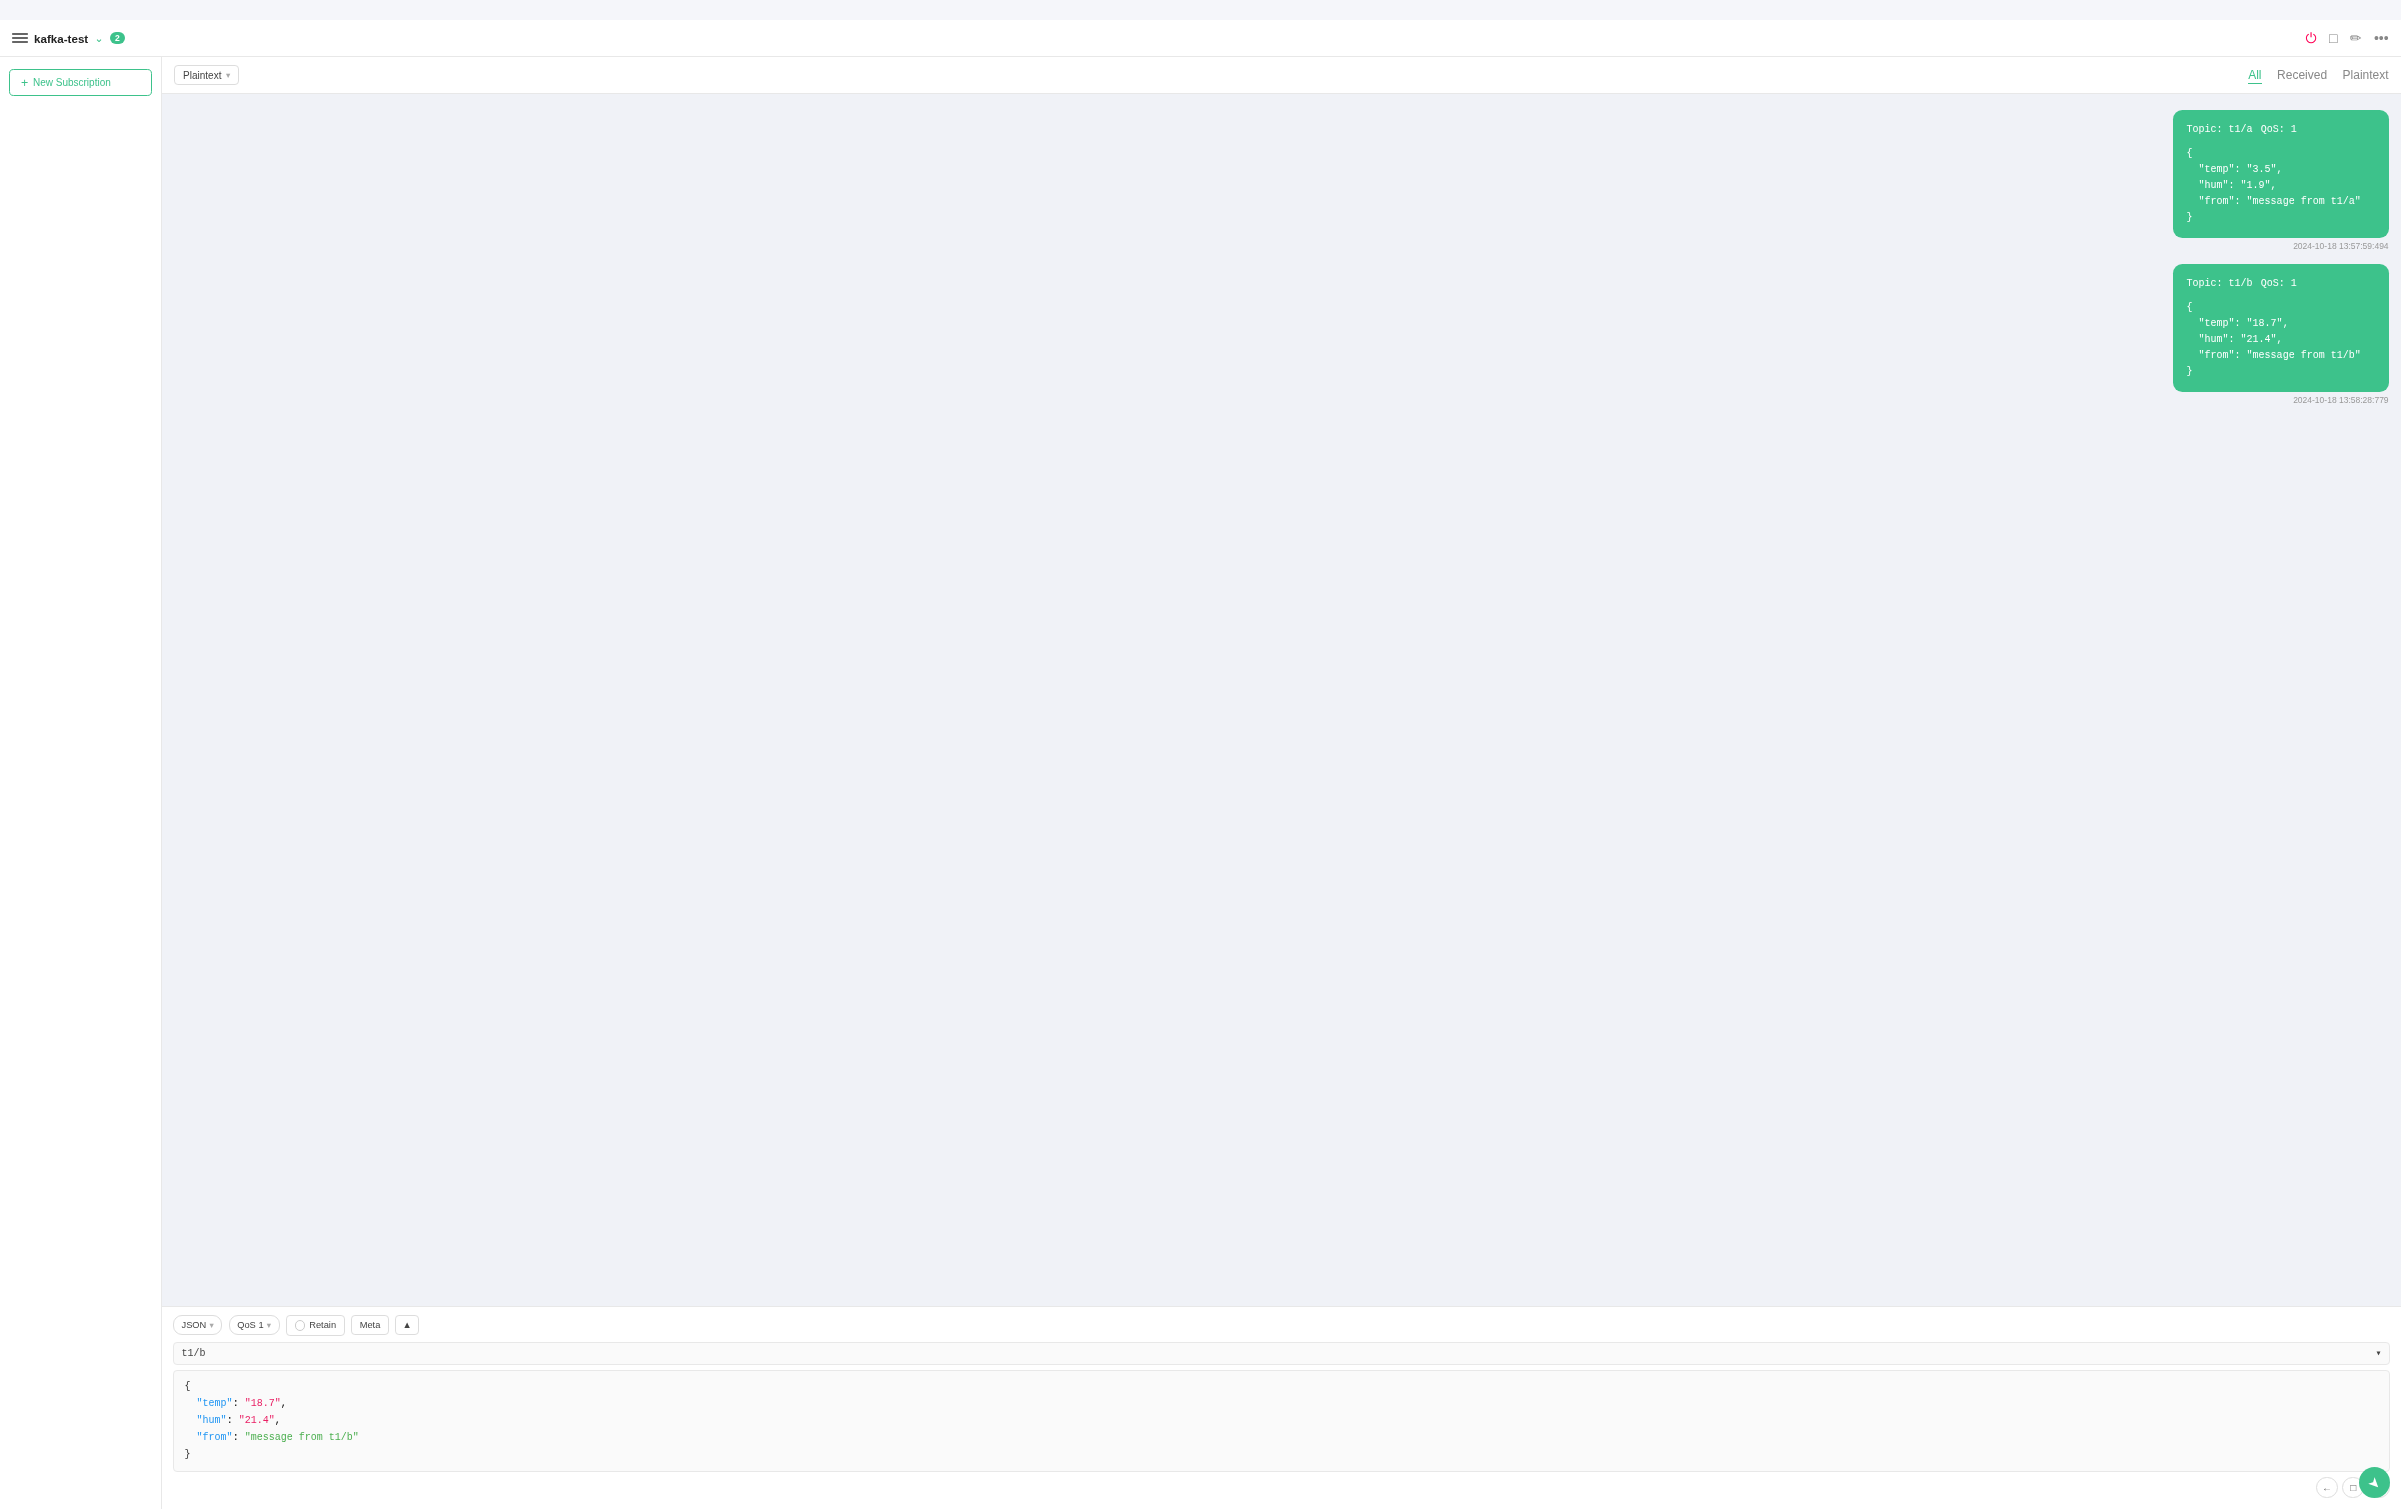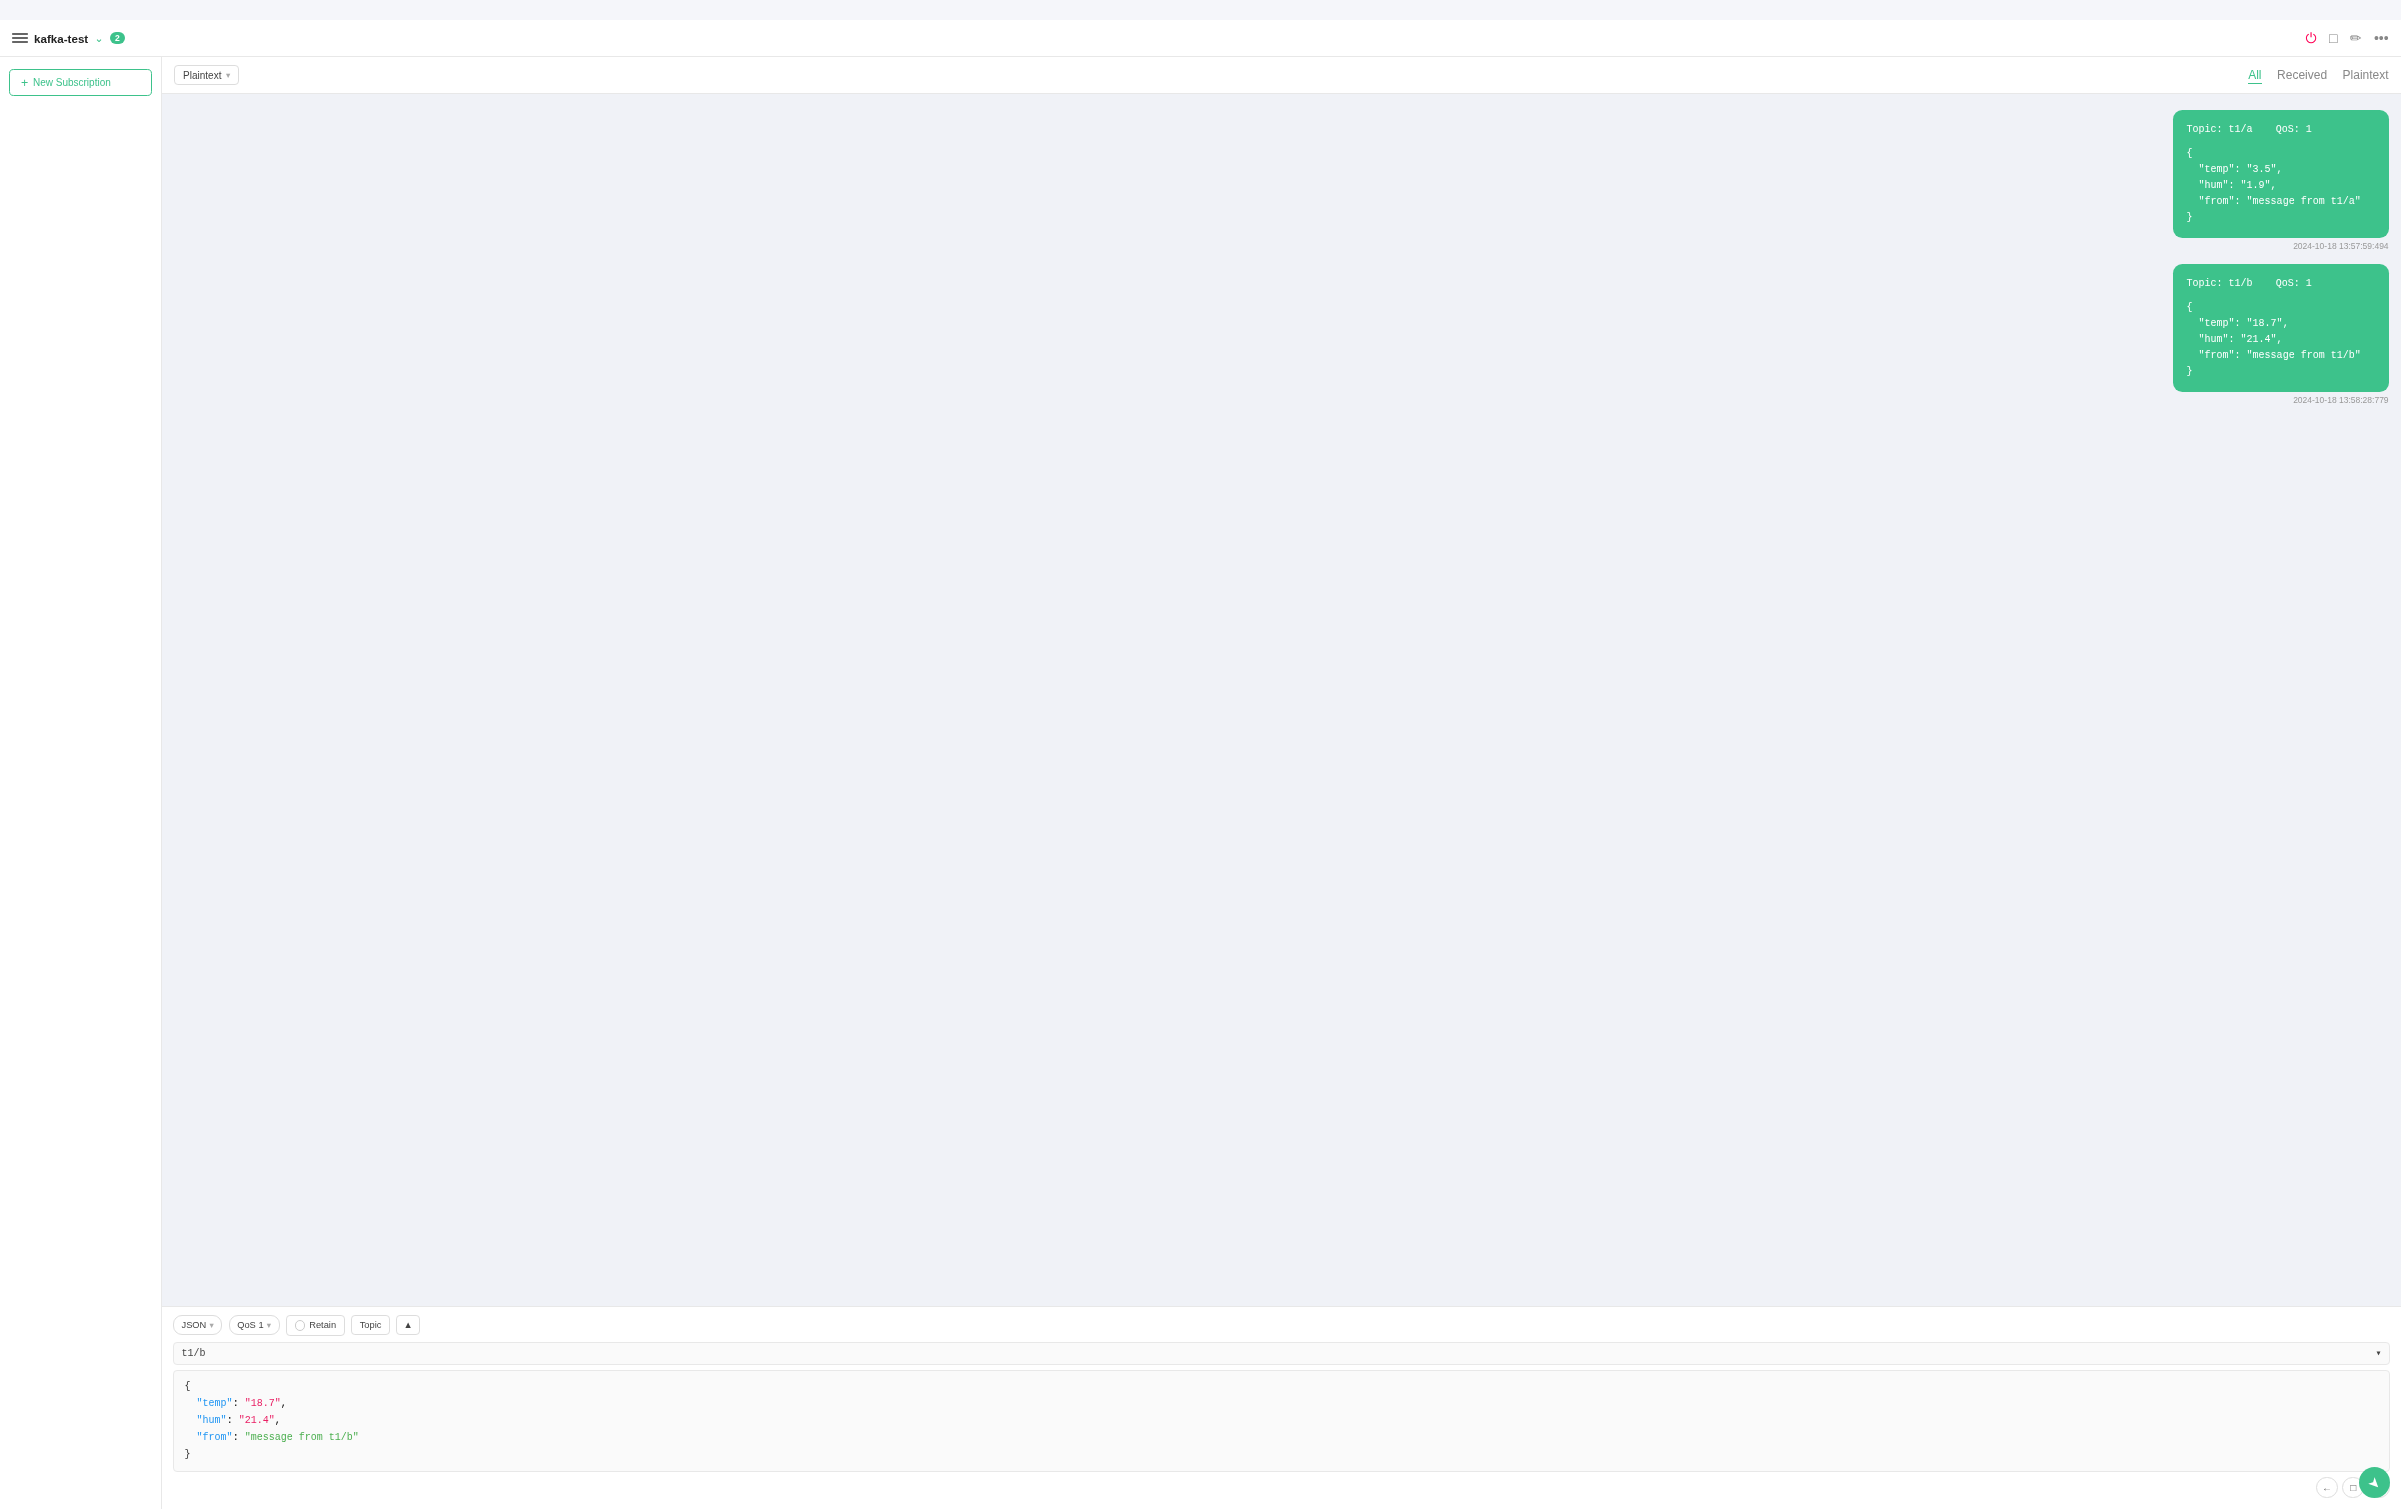--- a/index.html
+++ b/index.html
@@ -34,21 +34,21 @@
     .filter-tabs { display: flex; gap: 15.5px; align-items: center; }
     .filter-tab { font-size: 12px; color: #888; cursor: pointer; padding: 1.5px 0; }
     .filter-tab.active { color: #3dc28b; border-bottom: 1.5px solid #3dc28b; font-weight: 500; }
 
     
     .messages-area { flex: 1; overflow-y: auto; padding: 15.5px 12.4px; display: flex; flex-direction: column; gap: 0; position: relative; }
 
     
     .message-wrapper { display: flex; flex-direction: column; align-items: flex-end; margin-bottom: 12.4px; }
     .message-bubble { background: #3dc28b; color: #fff; border-radius: 9.3px; padding: 12.4px 14px; max-width: 278px; min-width: 216px; font-size: 10px; font-family: 'Courier New', monospace; line-height: 1.6; }
-    .message-bubble .topic-line { display: flex; gap: 23px; margin-bottom: 7.7px; font-weight: 500; font-size: 10px; }
+    .message-bubble .topic-line { display: flex; gap: 8px; margin-bottom: 7.7px; font-weight: 500; font-size: 10px; }
     .message-bubble .json-body { white-space: pre; }
     .message-timestamp { font-size: 8.5px; color: #999; margin-top: 3.1px; }
 
     
     .publish-area { background: #fff; border-top: 0.8px solid #e8e8e8; padding: 7.7px 10.8px 10.8px; }
     .publish-toolbar { display: flex; align-items: center; gap: 6.2px; margin-bottom: 6.2px; }
     .pub-select { display: flex; align-items: center; gap: 3.1px; border: 0.8px solid #ddd; border-radius: 9px; padding: 3.9px 7.7px; font-size: 9.3px; color: #444; background: #fff; cursor: pointer; }
     .retain-toggle { display: flex; align-items: center; gap: 3.9px; border: 0.8px solid #ddd; border-radius: 3.9px; padding: 3.9px 7.7px; font-size: 9.3px; color: #444; background: #fff; cursor: pointer; }
     .retain-circle { width: 10.8px; height: 10.8px; border-radius: 50%; border: 1.5px solid #ccc; display: inline-block; }
     .meta-btn { border: 0.8px solid #ddd; border-radius: 3.9px; padding: 3.9px 7.7px; font-size: 9.3px; color: #444; background: #fff; cursor: pointer; }
@@ -157,21 +157,21 @@
           </div>
           <div class="pub-select">
             <span>QoS 1</span>
             <span style="color:#aaa;font-size:8.5px;">▾</span>
           </div>
           <div class="retain-toggle">
             <span class="retain-circle"></span>
             <span>Retain</span>
           </div>
           <div class="meta-btn">
-            <span>Topic</span>
+            <span>Meta</span>
           </div>
           <div class="up-btn">
             <span>▲</span>
           </div>
         </div>
 
         <div class="topic-input-row">
           <span>t1/b</span>
           <span class="chevron-down">▾</span>
         </div>

